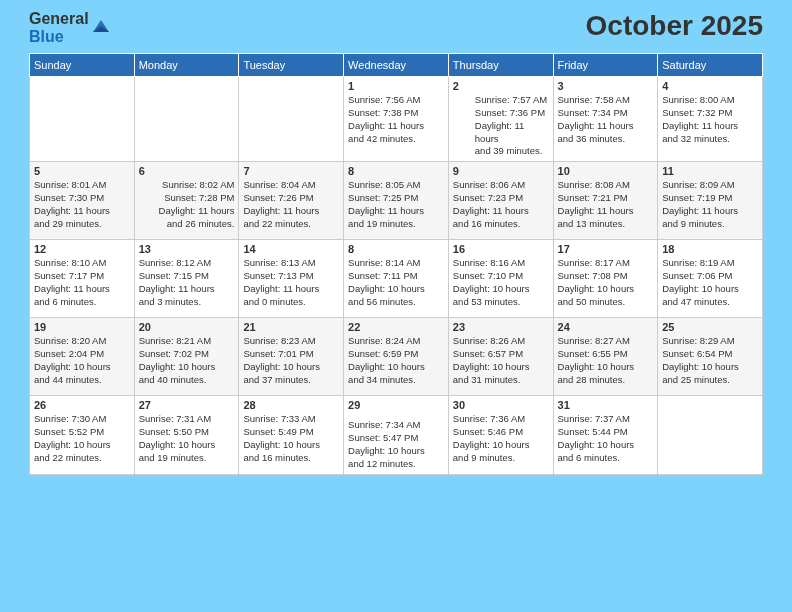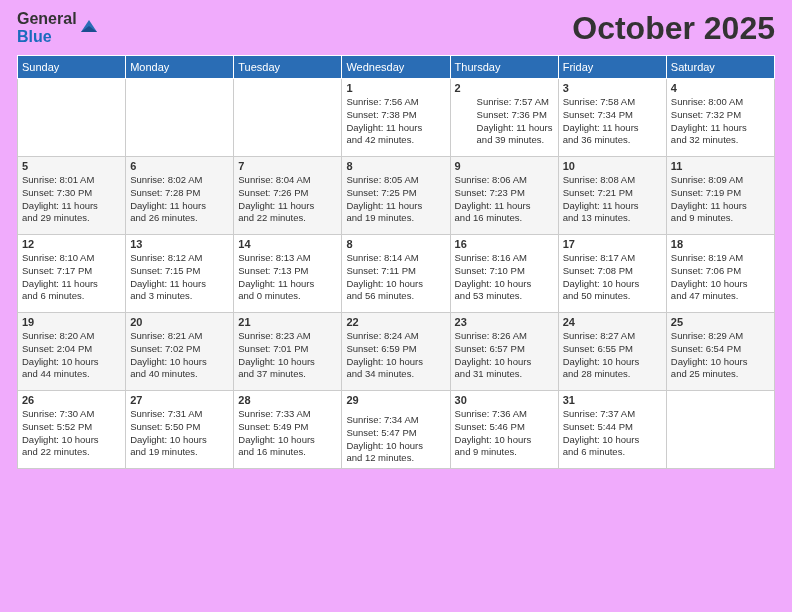--- a/index.html
+++ b/index.html
@@ -6,22 +6,22 @@
     body {
       font-family: Arial, sans-serif;
       background: #fff;
       width: 792px;
       height: 612px;
       overflow: hidden;
     }
     .page {
       width: 792px;
       height: 612px;
-      background: #f0abfc;
-      padding: 10px 17px;
+      background: #7dd3fc;
+      padding: 10px 29px;
     }
     .header {
       display: flex;
       justify-content: space-between;
       align-items: flex-start;
       margin-bottom: 8px;
     }
     .logo {
       display: flex;
       align-items: center;
@@ -43,21 +43,21 @@
     }
     .logo-icon {
       width: 20px;
       height: 20px;
       margin-left: 2px;
     }
     .title-block {
       text-align: right;
     }
     .month-title {
-      font-size: 32px;
+      font-size: 28px;
       font-weight: bold;
       color: #333;
     }
     .location {
       font-size: 14px;
       color: #555;
     }
     .calendar {
       width: 100%;
       border-collapse: collapse;
@@ -167,21 +167,21 @@
         <tr>
           <td>
             <div class="day-num">5</div>
             <div class="day-info" style="white-space: pre-line;">Sunrise: 8:01 AM
 Sunset: 7:30 PM
 Daylight: 11 hours
 and 29 minutes.</div>
           </td>
           <td>
             <div class="day-num">6</div>
-            <div class="day-info" style="white-space: pre-line;">Sunrise: 8:02 AM
+            <div class="day-info" style="white-space: pre-line; text-align: right;">Sunrise: 8:02 AM
 Sunset: 7:28 PM
 Daylight: 11 hours
 and 26 minutes.</div>
           </td>
           <td>
             <div class="day-num">7</div>
             <div class="day-info" style="white-space: pre-line;">Sunrise: 8:04 AM
 Sunset: 7:26 PM
 Daylight: 11 hours
 and 22 minutes.</div>

